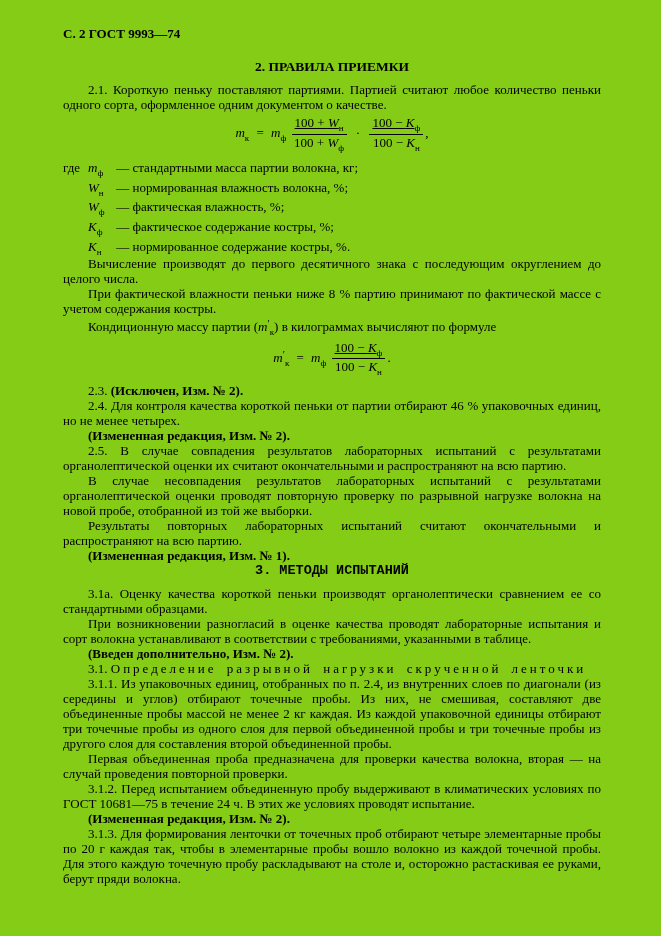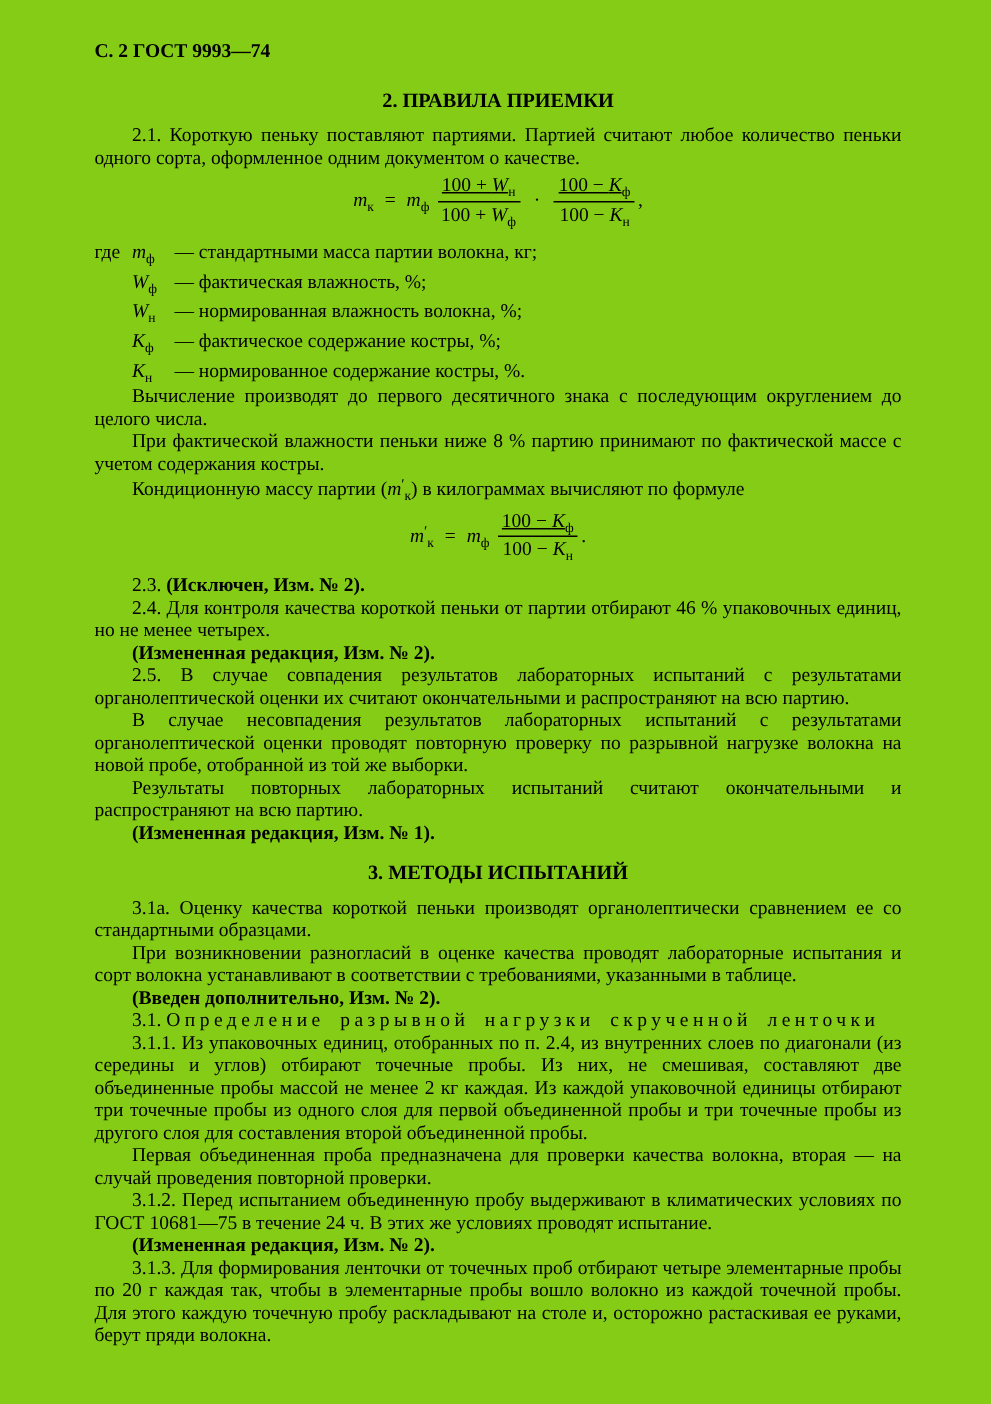--- a/index.html
+++ b/index.html
@@ -6,21 +6,21 @@
   .page {
     width:661px; height:936px; box-sizing:border-box;
     padding:26px 60px 18px 63px;
     background:#84cc16; color:#000;
     font-family:"Liberation Serif", serif;
     font-size:13px; line-height:15px;
     overflow:hidden;
   }
   .page-header { font-weight:bold; font-size:13px; margin:0 0 18px 0; }
   .sec-title { text-align:center; font-weight:bold; font-size:13.5px; margin:10px 0 8px 0; }
-  .sec-title.second { margin-top:12px; }
+  .sec-title.second { margin-top:0;font-family:Liberation Mono, monospace; }
   p.body { margin:0; text-indent:25px; text-align:justify; }
   p.note { margin:0; text-indent:25px; font-weight:bold; text-align:left; }
   .b { font-weight:bold; }
   .var { font-style:italic; }
   sub { font-size:9px; line-height:1; }
   .prime { font-size:10px; vertical-align:4px; }
   .formula { text-align:center; margin:4px 0 6px 0; line-height:normal; }
   .frac { display:inline-block; vertical-align:middle; text-align:center; margin:0 2px; line-height:14px; }
   .frac .num { display:block; border-bottom:1px solid #000; padding:0 3px 1px 3px;text-decoration:underline; }
   .frac .den { display:block; padding-top:1px; }
@@ -47,22 +47,22 @@
     <span class="var">m</span><sub>к</sub>
     <span class="op">=</span>
     <span class="var">m</span><sub>ф</sub>
     <span class="frac"><span class="num"><span>100 + </span><span class="var">W</span><sub>н</sub></span><span class="den"><span>100 + </span><span class="var">W</span><sub>ф</sub></span></span>
     <span class="op">·</span>
     <span class="frac"><span class="num"><span>100 − </span><span class="var">K</span><sub>ф</sub></span><span class="den"><span>100 − </span><span class="var">K</span><sub>н</sub></span></span><span>,</span>
   </div>
 
   <div class="where">
     <div class="where-line"><span class="where-lead">где</span><span class="where-term"><span class="var">m</span><sub>ф</sub></span> <span>—</span> <span>стандартными масса партии волокна, кг;</span></div>
+    <div class="where-line"><span class="where-lead"></span><span class="where-term"><span class="var">W</span><sub>н</sub></span> <span>—</span> <span>нормированная влажность волокна, %;</span></div>
     <div class="where-line"><span class="where-lead"></span><span class="where-term"><span class="var">W</span><sub>ф</sub></span> <span>—</span> <span>фактическая влажность, %;</span></div>
-    <div class="where-line"><span class="where-lead"></span><span class="where-term"><span class="var">W</span><sub>н</sub></span> <span>—</span> <span>нормированная влажность волокна, %;</span></div>
     <div class="where-line"><span class="where-lead"></span><span class="where-term"><span class="var">K</span><sub>ф</sub></span> <span>—</span> <span>фактическое содержание костры, %;</span></div>
     <div class="where-line"><span class="where-lead"></span><span class="where-term"><span class="var">K</span><sub>н</sub></span> <span>—</span> <span>нормированное содержание костры, %.</span></div>
   </div>
 
   <p class="body">Вычисление производят до первого десятичного знака с последующим округлением до целого числа.</p>
   <p class="body">При фактической влажности пеньки ниже 8 % партию принимают по фактической массе с учетом содержания костры.</p>
 
   <p class="body"><span>Кондиционную массу партии (</span><span class="var">m</span><span class="prime">′</span><sub>к</sub><span>) в килограммах вычисляют по формуле</span></p>
 
   <div class="formula">

